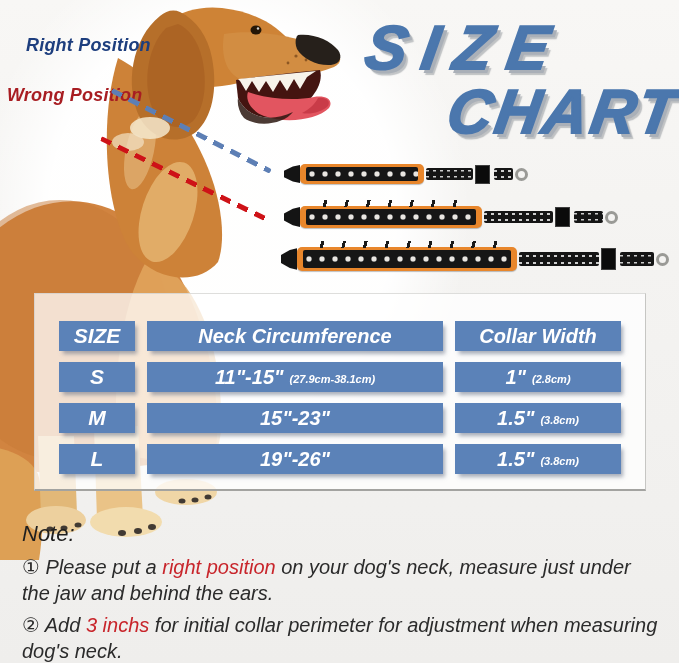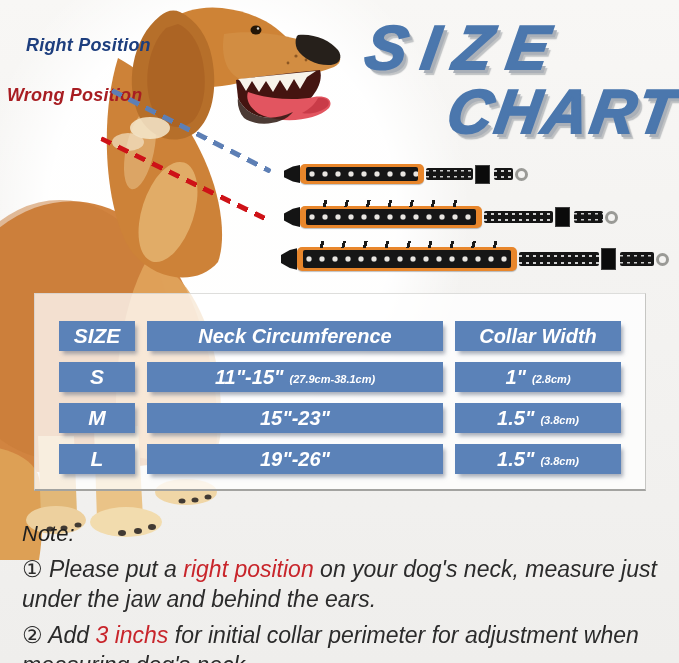--- a/index.html
+++ b/index.html
@@ -70,21 +70,21 @@
   .cell { background:#5b82b8; color:#fff; display:flex; align-items:center; justify-content:center;
     gap:6px; font-weight:bold; font-style:italic; font-size:20px;
     box-shadow:3px 4px 4px -1px rgba(96,108,130,.55); }
   .cell .sub { font-size:11px; padding-top:4px; }
   .cell.sizecol { font-size:21px; }
 
   
   .notes { position:absolute; z-index:4; left:22px; top:521px; width:640px;
     font-style:italic; color:#2b2b2b; }
   .note-heading { font-size:22px; margin-bottom:7px; color:#1f1f1f; }
-  .note-line { font-size:23px; line-height:1.32; margin-bottom:5px; }
+  .note-line { font-size:20px; line-height:1.32; margin-bottom:5px; }
   .hl { color:#c8252b; }
   .note-emph { font-size:24px; font-weight:bold; color:#d6191f; margin-top:5px; }
 </style>
 </head>
 <body>
 
 <div class="white-glow"></div>
 
 <svg class="dog-svg" viewBox="0 0 360 560" aria-hidden="true">
   <path d="M -12,472 L -12,238 C 30,196 88,190 130,220 C 172,250 196,300 208,352 C 217,392 220,428 215,452 C 168,468 60,474 -12,472 Z" fill="#d18440"></path>

